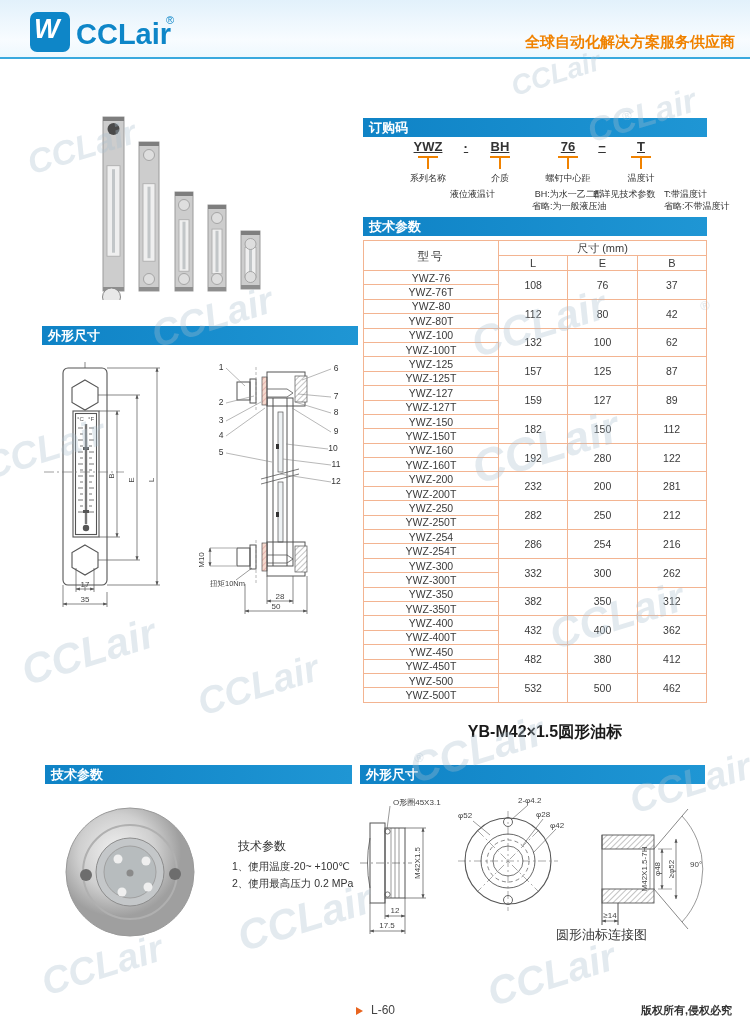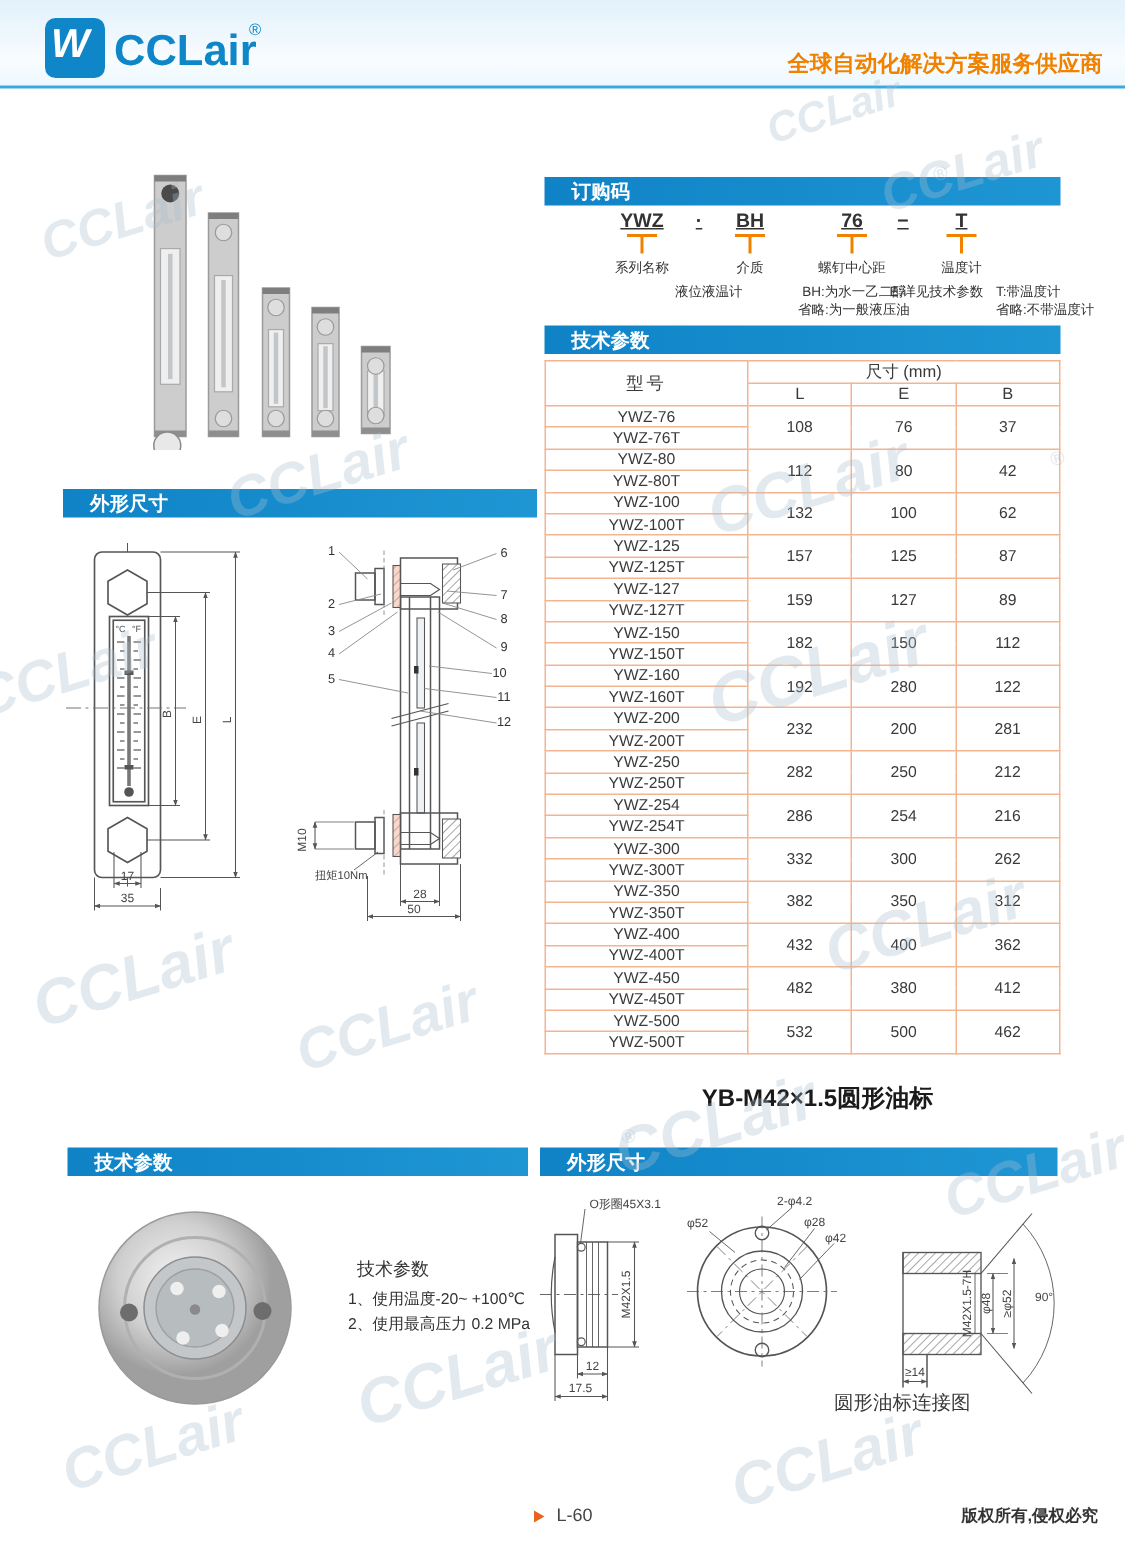--- a/index.html
+++ b/index.html
@@ -7,21 +7,21 @@
         font-family:"Liberation Sans","DejaVu Sans",sans-serif;color:#333;}
   .abs{position:absolute;}
   
   .hdr{left:0;top:0;width:750px;height:57px;background:linear-gradient(180deg,#e2f1fb 0%,#f8fcff 70%,#eef8fe 100%);border-bottom:2px solid #3aa9de;}
   .logo-box{left:30px;top:12px;width:40px;height:40px;background:#0e86c8;border-radius:7px;}
   .logo-swoosh{left:34px;top:14px;width:34px;height:34px;color:#fff;font-size:27px;font-weight:bold;font-style:italic;}
   .logo-text{left:76px;top:18px;font-size:29px;font-weight:bold;color:#0e86c8;letter-spacing:0px;}
   .logo-reg{left:166px;top:14px;font-size:11px;color:#0e86c8;}
   .tagline{left:0;top:33px;width:735px;text-align:right;font-size:15px;font-weight:bold;color:#f08200;}
   
-  .bar{height:19px;background:linear-gradient(90deg,#0f83c6,#1f96d4);color:#fff;font-size:13px;font-weight:bold;line-height:19px;padding-left:18px;box-sizing:border-box;}
+  .bar{height:19px;background:linear-gradient(90deg,#0f83c6,#1f96d4);color:#fff;font-size:13px;font-weight:bold;line-height:19px;padding-left:6px;box-sizing:border-box;}
   .title1{left:360px;top:74px;width:388px;text-align:center;font-size:17px;font-weight:bold;color:#1a1a1a;}
   .title2{left:360px;top:722px;width:370px;text-align:center;font-size:16px;font-weight:bold;color:#1a1a1a;}
   
   .code{font-size:13px;font-weight:bold;color:#333;transform:translateX(-50%);text-decoration:underline;}
   .code-label{font-size:9px;color:#333;transform:translateX(-50%);white-space:nowrap;}
   .code-desc{font-size:9px;color:#333;line-height:12px;white-space:nowrap;margin-left:44px;}
   .conn-h{width:20px;height:2px;background:#f08200;transform:translateX(-50%);}
   .conn-v{width:2px;height:13px;background:#f08200;transform:translateX(-50%);}
   
   .spec{left:363px;top:240px;width:328px;}

